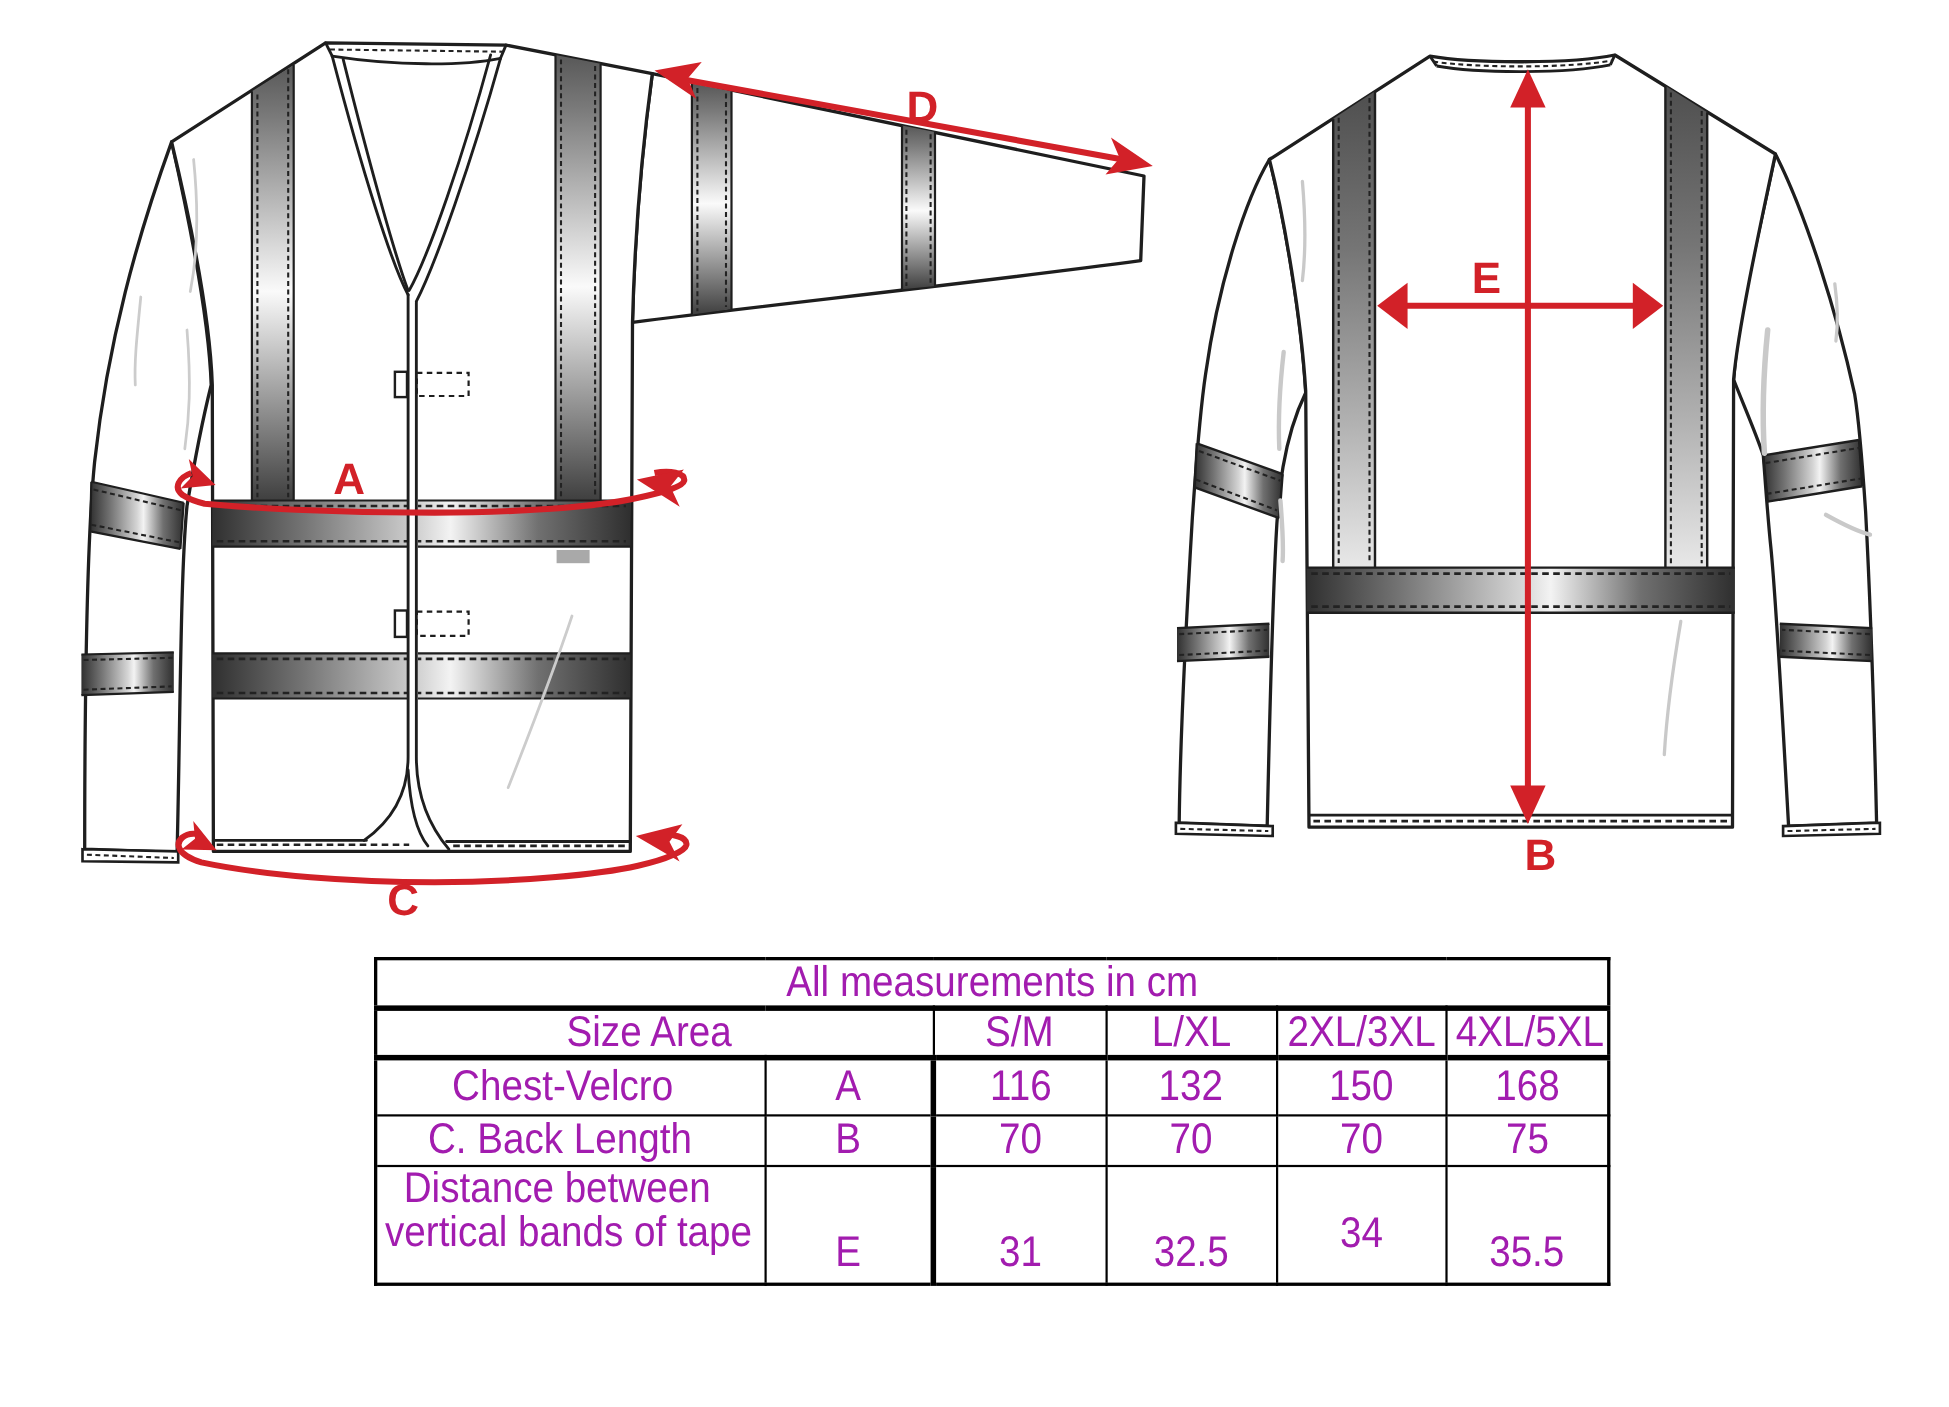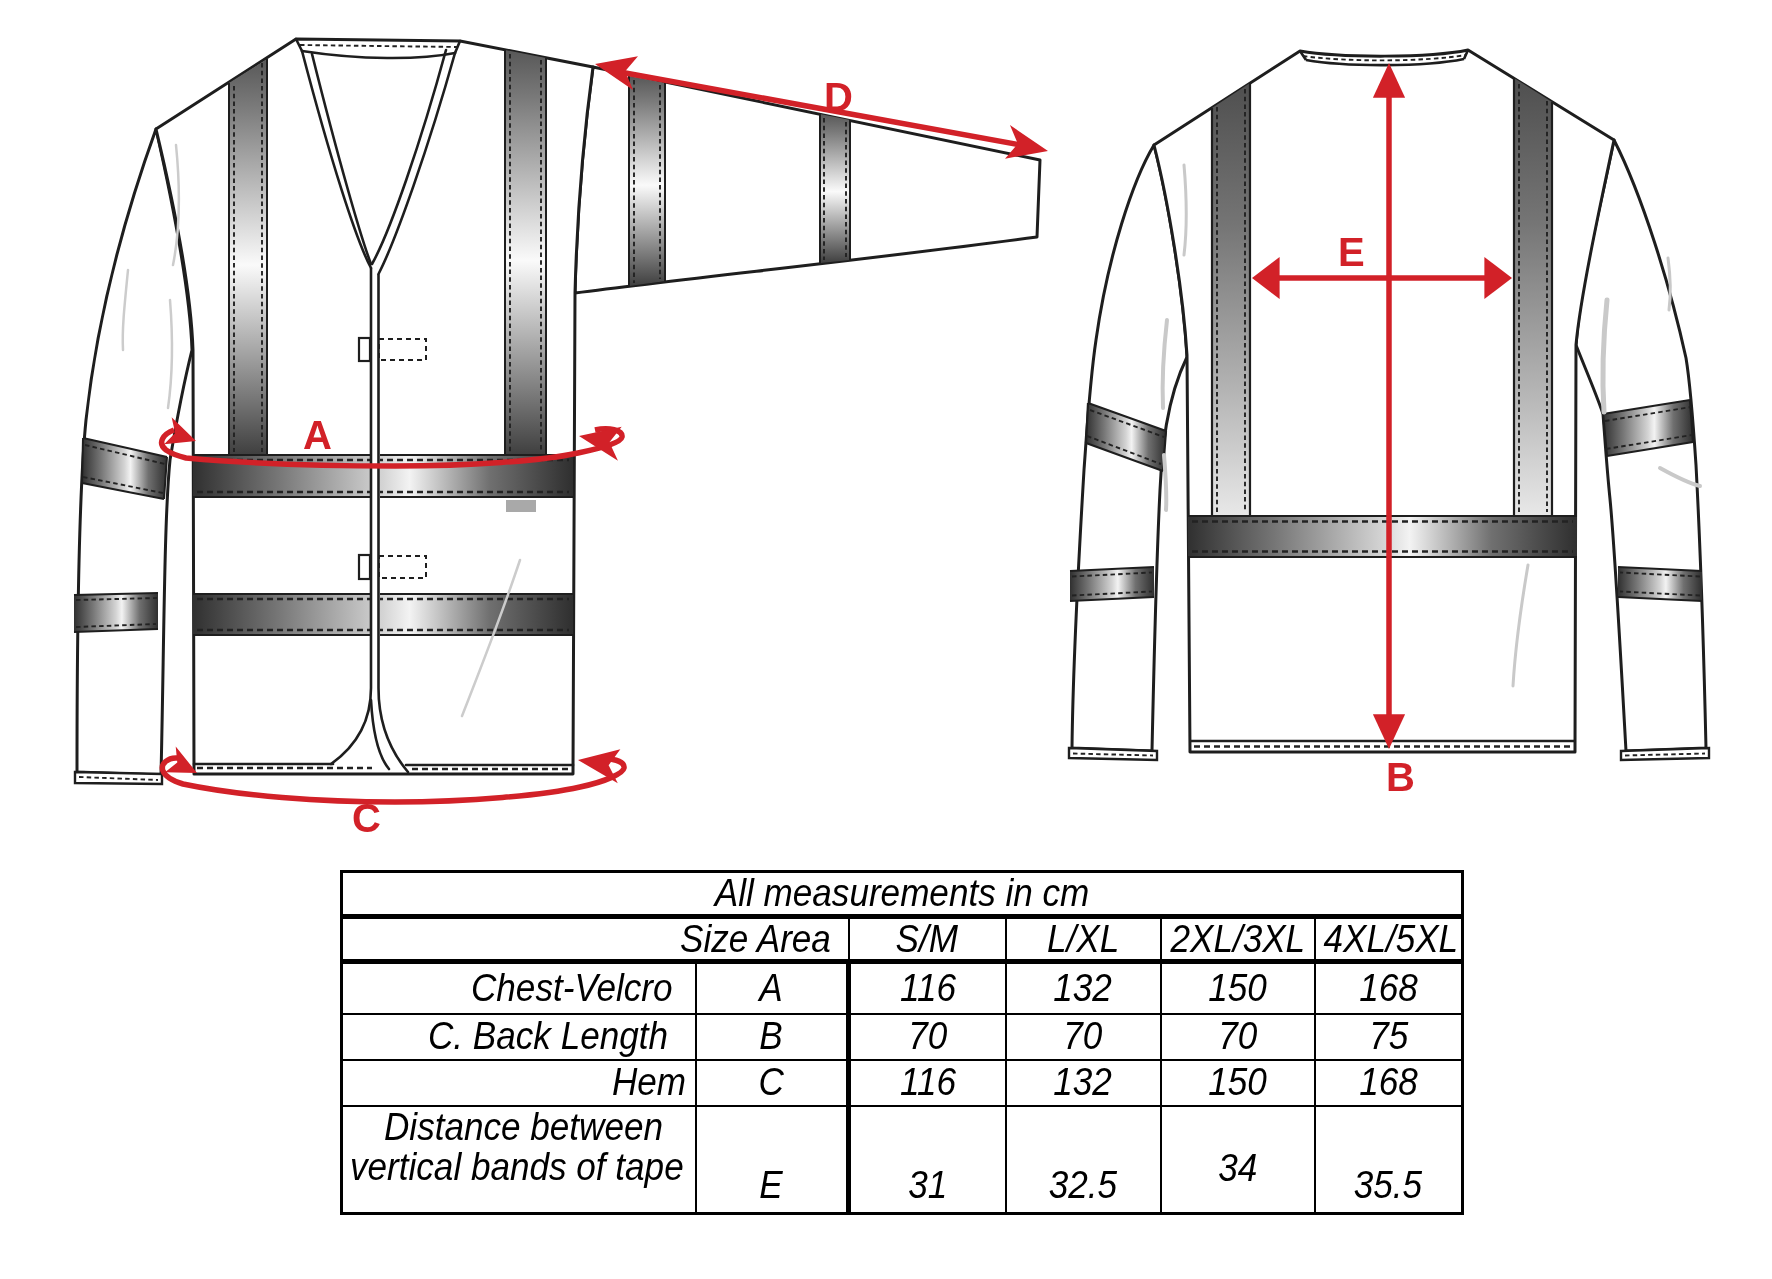--- a/index.html
+++ b/index.html
@@ -1,22 +1,22 @@
 <!DOCTYPE html>
 <html><head>
 <meta charset="utf-8">
 <style>
   html,body{margin:0;padding:0;background:#ffffff;}
   #stage{position:relative;width:1772px;height:1279px;background:#fff;overflow:hidden;
          font-family:"Liberation Sans", sans-serif;}
   svg{position:absolute;left:0;top:0;}
   table{border-collapse:collapse;table-layout:fixed;position:absolute;left:340px;top:870px;
-        width:1121px;font-family:"Liberation Sans", sans-serif;font-size:39px;color:#000000;font-style:italic;}
+        width:1121px;font-family:"Liberation Sans", sans-serif;font-size:39px;color:#a21caf;}
   td{border:2px solid #000;padding:0;white-space:nowrap;overflow:hidden;line-height:1.04;}
-  td.l{text-align:right;padding-left:7px;}
+  td.l{text-align:center;padding-left:7px;}
   td.c{text-align:center;}
   td .t{display:inline-block;transform:scaleX(0.90);transform-origin:50% 50%;}
   td.l .t{transform-origin:0 50%;}
 </style>
 </head>
 <body>
 <div id="stage">
 <svg width="1772" height="1279" viewBox="0 0 1772 1279">
 <defs>
   <linearGradient id="gv" x1="0" y1="0" x2="0" y2="1">
@@ -243,28 +243,20 @@
           <td class="c"><span class="t">168</span></td>
         </tr>
   <tr style="height:46px">
           <td class="l"><span class="t">C. Back Length</span></td>
           <td class="c" style="border-right-width:5px"><span class="t">B</span></td>
           <td class="c"><span class="t">70</span></td>
           <td class="c"><span class="t">70</span></td>
           <td class="c"><span class="t">70</span></td>
           <td class="c"><span class="t">75</span></td>
         </tr>
-  <tr style="height:46px">
-          <td class="l"><span class="t">Hem</span></td>
-          <td class="c" style="border-right-width:5px"><span class="t">C</span></td>
-          <td class="c"><span class="t">116</span></td>
-          <td class="c"><span class="t">132</span></td>
-          <td class="c"><span class="t">150</span></td>
-          <td class="c"><span class="t">168</span></td>
-        </tr>
   <tr style="height:108px">
     <td class="l" style="vertical-align:top;line-height:1.03"><span class="t">Distance between</span><br><span class="t">vertical bands of tape</span></td>
     <td class="c" style="border-right-width:5px;vertical-align:bottom;padding-bottom:7px"><span class="t">E</span></td>
     <td class="c" style="vertical-align:bottom;padding-bottom:7px"><span class="t">31</span></td>
     <td class="c" style="vertical-align:bottom;padding-bottom:7px"><span class="t">32.5</span></td>
     <td class="c" style="vertical-align:bottom;padding-bottom:24px"><span class="t">34</span></td>
     <td class="c" style="vertical-align:bottom;padding-bottom:7px"><span class="t">35.5</span></td>
   </tr>
 </tbody>
     </table>

